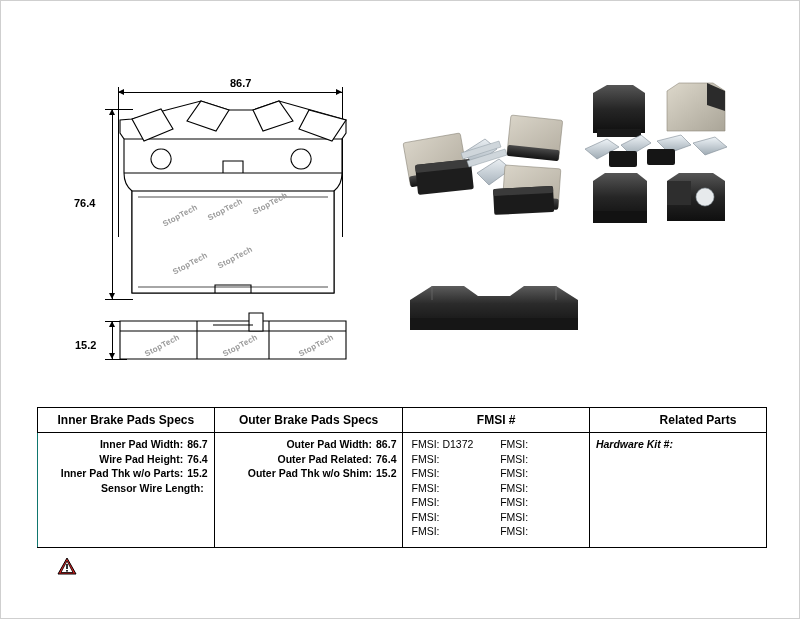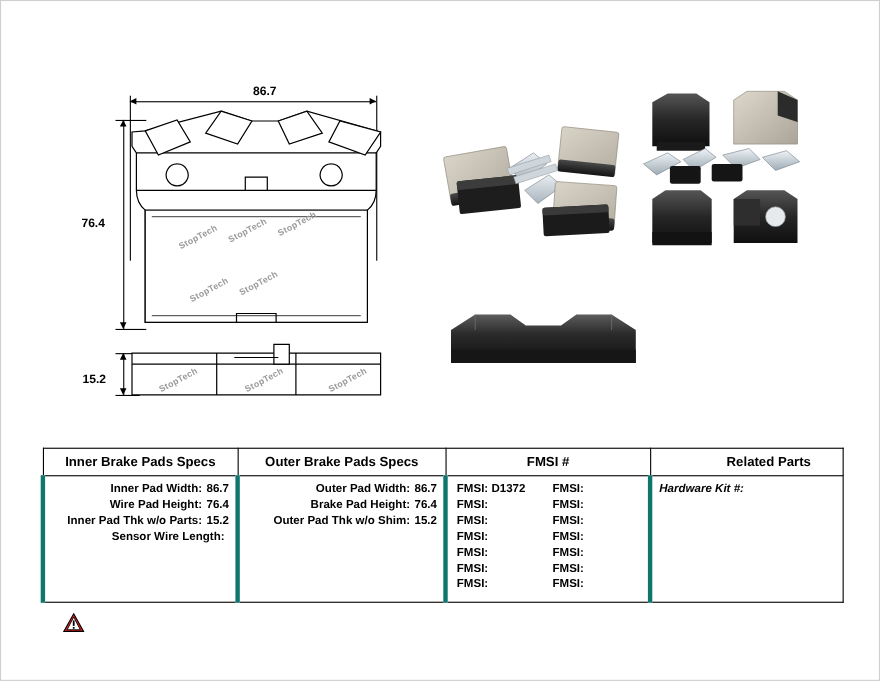--- a/index.html
+++ b/index.html
@@ -138,21 +138,21 @@
   }
   .spec-table th {
     border: 1px solid #000;
     background: #ffffff;
     font-size: 12px;
     font-weight: bold;
     padding: 5px 4px;
     text-align: center;
   }
   .spec-table td {
-    border-left: 4px solid #0f766e;
+    border-left: 1px solid #0f766e;
     border-right: 1px solid #000;
     padding: 0;
     vertical-align: top;
   }
   .spec-table tr.body-row td {
     border-bottom: 1px solid #000;
   }
   .cellwrap {
     padding: 4px 6px 8px 6px;
   }
@@ -169,21 +169,21 @@
     font-weight: bold;
   }
   .fmsi-grid {
     display: flex;
   }
   .fmsi-col {
     width: 50%;
   }
   .fmsi-line {
     font-size: 10.5px;
-    font-weight: bold;
+    font-weight: normal;
     line-height: 14.5px;
     padding-left: 6px;
     white-space: nowrap;
   }
   .related-line {
     font-size: 10.5px;
     font-weight: bold;
     line-height: 14.5px;
     padding-left: 6px;
   }
@@ -436,21 +436,21 @@
           </div>
         </td>
 
         <td>
           <div class="cellwrap">
             <div class="spec-line">
               <span>Outer Pad Width:</span>
               <span class="val">86.7</span>
             </div>
             <div class="spec-line">
-              <span>Brake Pad Height:</span>
+              <span>Outer Pad Related:</span>
               <span class="val">76.4</span>
             </div>
             <div class="spec-line">
               <span>Outer Pad Thk w/o Shim:</span>
               <span class="val">15.2</span>
             </div>
           </div>
         </td>
 
         <td>

